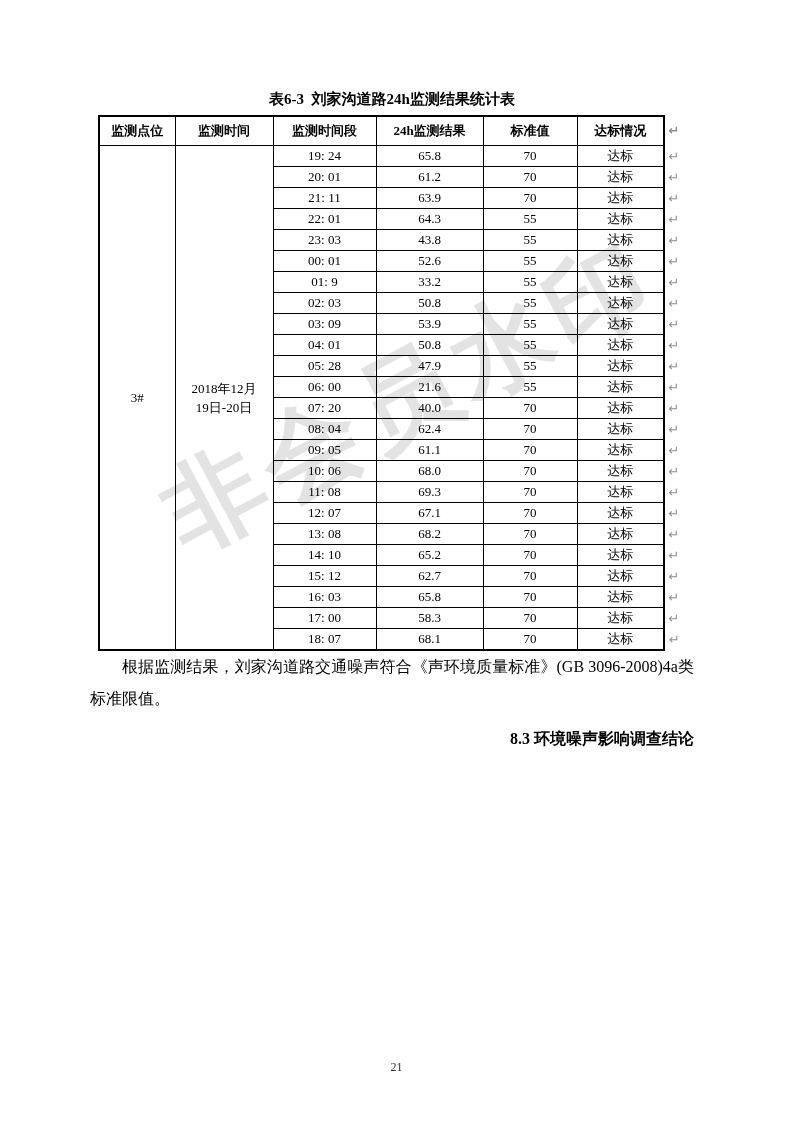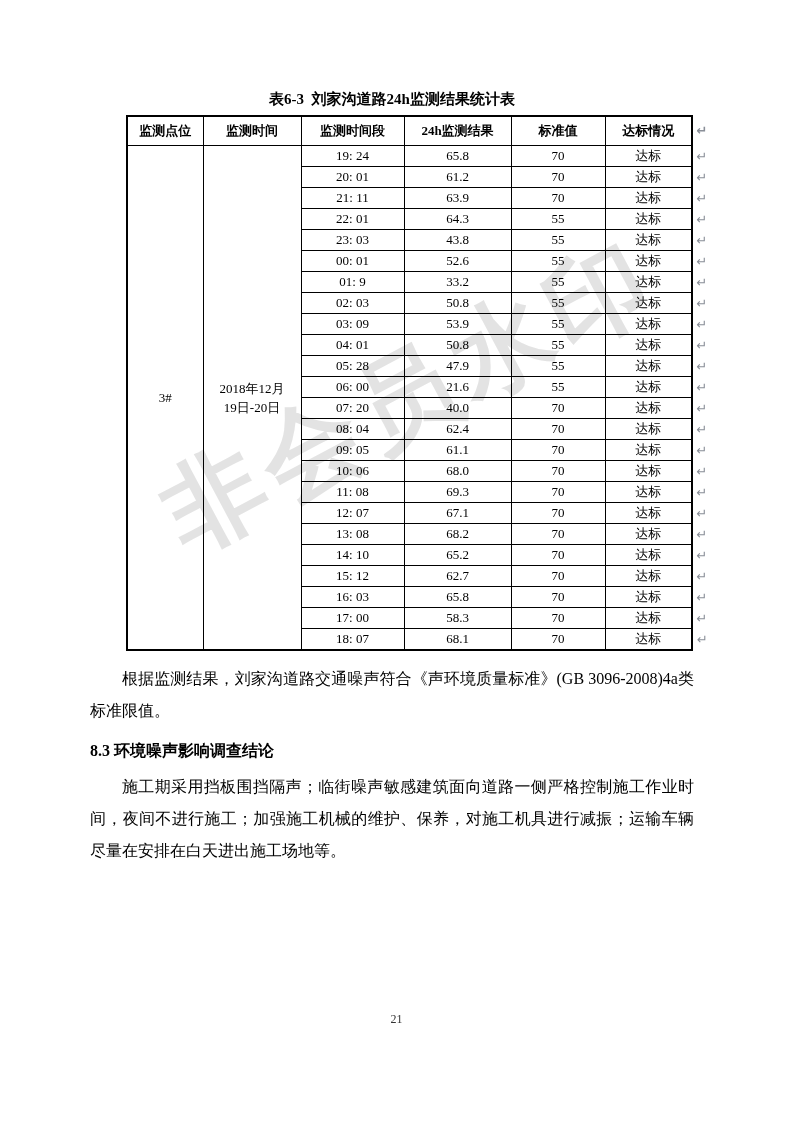--- a/index.html
+++ b/index.html
@@ -35,21 +35,21 @@
   .table-title{
     text-align:center;
     font-weight:bold;
     font-size:15px;
     margin:0 0 6px 0;
     white-space:pre;
   }
   table.monitor{
     border-collapse:collapse;
     table-layout:fixed;
-    margin-left:36px;
+    margin-left:8px;
     width:585px;
   }
   table.monitor th,
   table.monitor td{
     font-size:13px;
     text-align:center;
     vertical-align:middle;
     padding:0 2px;
     overflow:hidden;
   }
@@ -76,32 +76,33 @@
     padding-left:3px;
   }
   .time-line{line-height:19px;}
   .para{
     font-size:16px;
     line-height:32px;
     text-align:justify;
     text-indent:32px;
     margin:0;
   }
-  .para-first{margin-top:12px;}
+  .para-first{margin-top:0;}
   .section-heading{
     font-size:16px;
     font-weight:bold;
     margin:10px 0 6px 0;
     line-height:28px;
     text-indent:0;
+    text-align:right;
   }
   .page-number{
     position:absolute;
     left:0;right:0;
-    top:1012px;
+    top:1060px;
     text-align:center;
     font-size:12px;
     color:#333;
     z-index:1;
   }
 </style>
 </head>
 <body>
 
 <div class="watermark">非会员水印</div>
@@ -305,19 +306,18 @@
           <td class="real br">达标</td>
           <td class="pmark">↵</td>
         </tr>
       </tbody>
   </table>
 
   <p class="para para-first">根据监测结果，刘家沟道路交通噪声符合《声环境质量标准》(GB 3096-2008)4a类标准限值。</p>
 
   <p class="section-heading">8.3 环境噪声影响调查结论</p>
 
-  <p class="para">施工期采用挡板围挡隔声；临街噪声敏感建筑面向道路一侧严格控制施工作业时间，夜间不进行施工；加强施工机械的维护、保养，对施工机具进行减振；运输车辆尽量在安排在白天进出施工场地等。</p>
 
 
 
 </div>
 
 <div class="page-number">21</div>
 
 </body></html>

